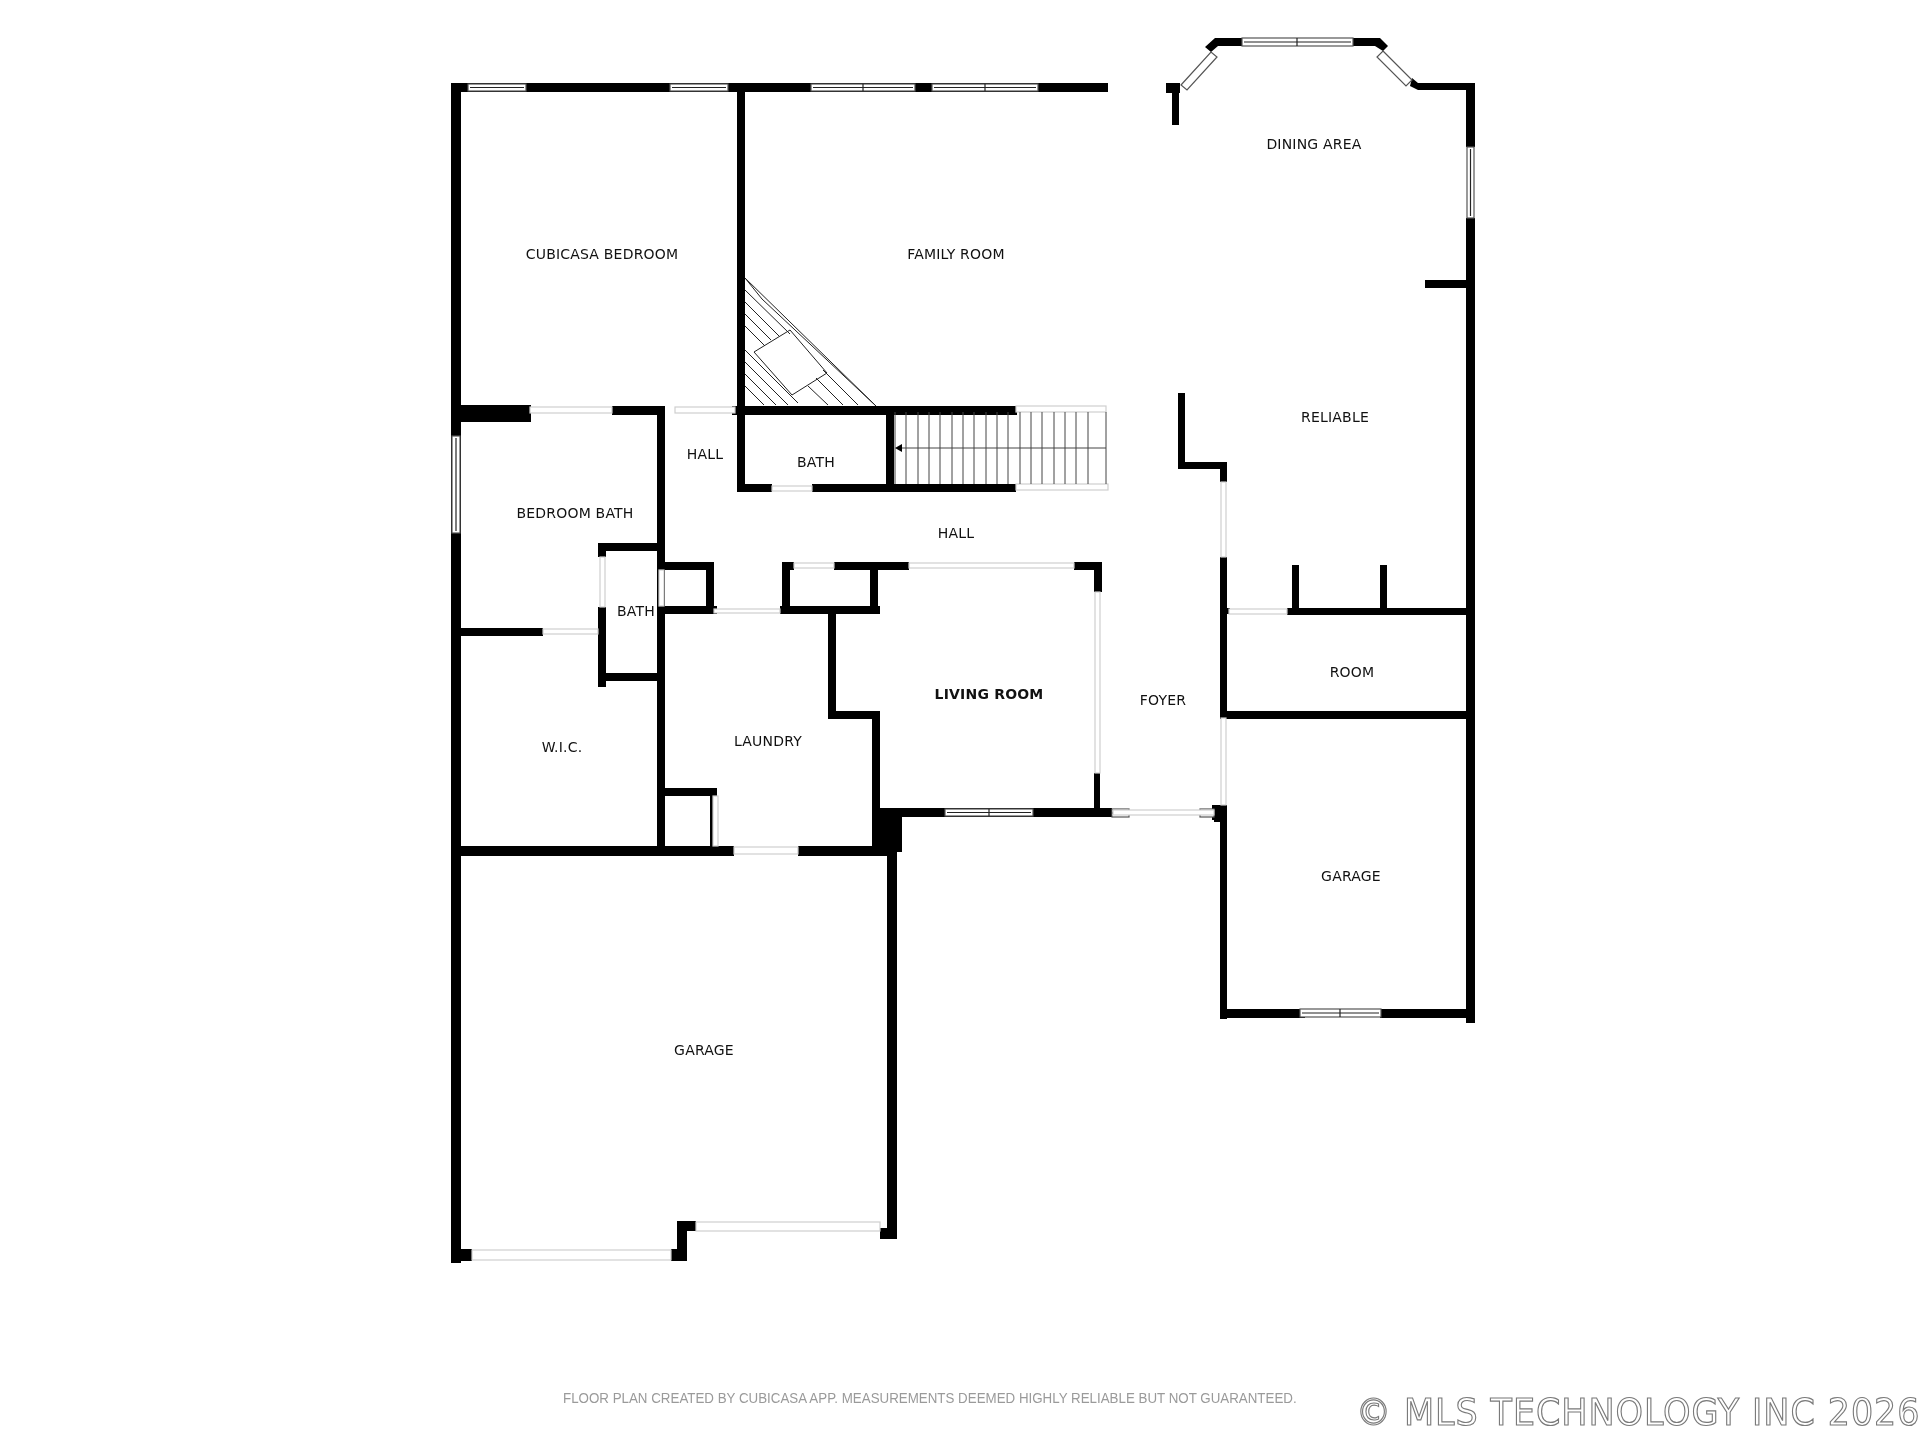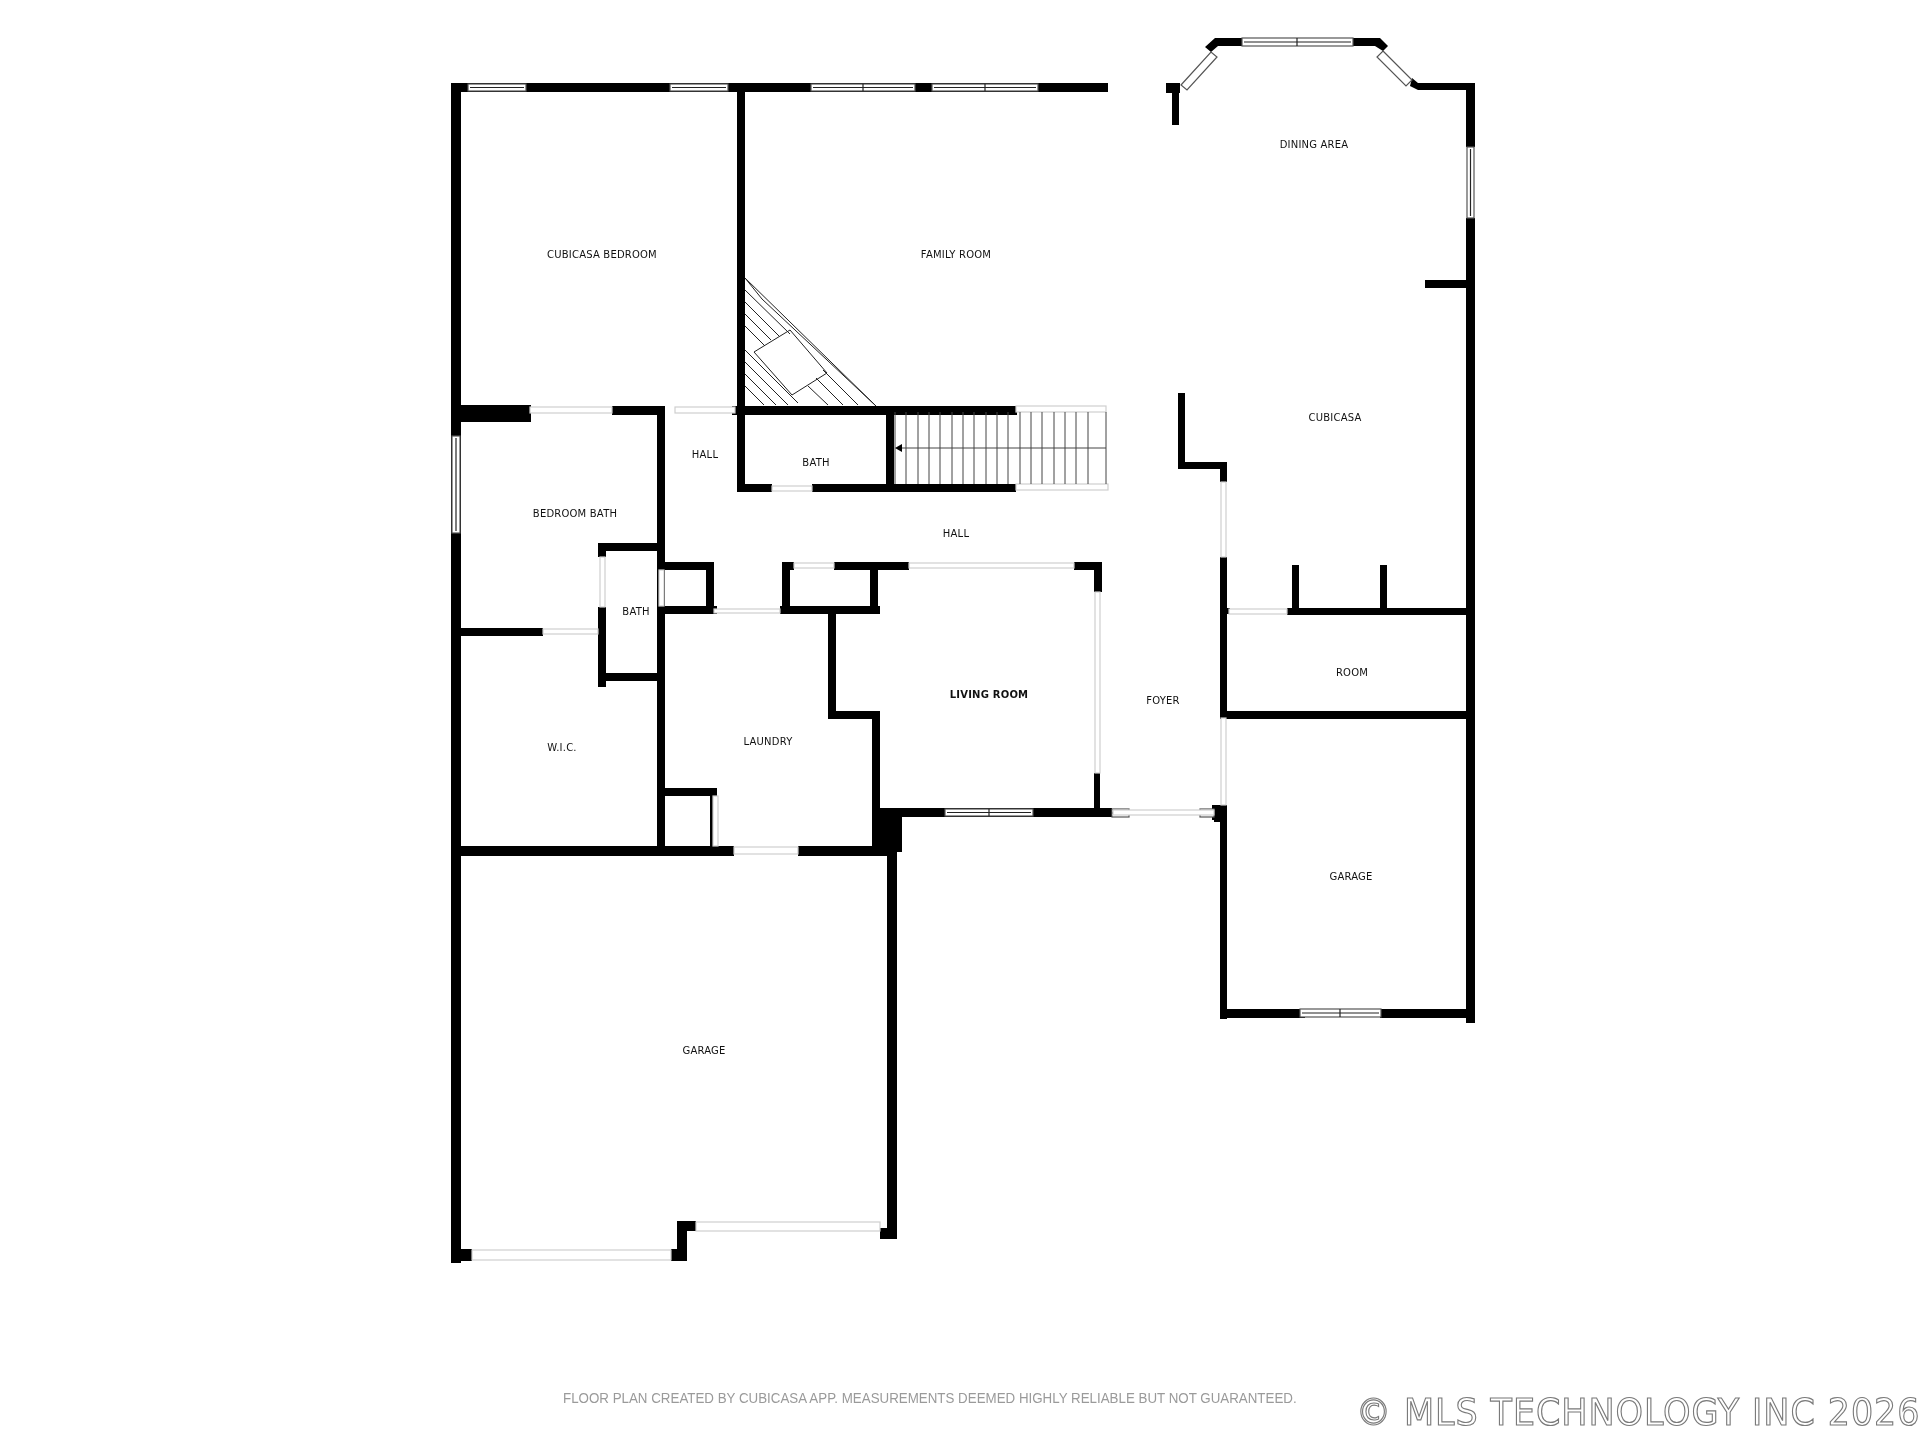--- a/index.html
+++ b/index.html
@@ -2,21 +2,21 @@
 <html><head>
 <meta charset="utf-8">
 <style>
   html, body { margin:0; padding:0; background:#ffffff; }
   body { width:1920px; height:1440px; position:relative; overflow:hidden; font-family:"DejaVu Sans", sans-serif; }
   #plan { position:absolute; left:0; top:0; width:1920px; height:1440px; }
   .wall { fill:#000000; }
   .win { fill:#ffffff; stroke:#555555; stroke-width:1.2; }
   .door { fill:#ffffff; stroke:#cfcfcf; stroke-width:1.2; }
   .thin { stroke:#222; stroke-width:1.2; fill:none; }
-  .label { position:absolute; transform:translate(-50%,-50%); font-family:"DejaVu Sans", sans-serif; font-size:10px; color:#111; white-space:nowrap; letter-spacing:0.2px; }
+  .label { position:absolute; transform:translate(-50%,-50%); font-family:"DejaVu Sans", sans-serif; font-size:14px; color:#111; white-space:nowrap; letter-spacing:0.2px; }
   .disclaimer { position:absolute; left:563px; top:1390px; font-family:"Liberation Sans", sans-serif; font-size:14.5px; color:#9a9a9a; white-space:nowrap; transform:scaleX(0.92); transform-origin:left top; }
   .copyright { position:absolute; right:0px; top:1390px; font-family:"DejaVu Sans", sans-serif; font-size:38px; color:#ffffff; -webkit-text-stroke:1.2px #7a7a7a; white-space:nowrap; letter-spacing:1px; transform:scaleX(0.92); transform-origin:right top; }
 </style>
 </head>
 <body>
 
 <svg id="plan" viewBox="0 0 1920 1440" xmlns="http://www.w3.org/2000/svg">
 
   <g>
 
@@ -219,21 +219,21 @@
       <line x1="808" y1="386" x2="828" y2="405"></line>
       <line x1="816" y1="378" x2="843" y2="405"></line>
       <line x1="823" y1="370" x2="858" y2="405"></line>
     </g>
   </g>
 </svg>
 
 <div class="label" style="left:602px; top:254px;">CUBICASA BEDROOM</div>
 <div class="label" style="left:956px; top:254px;">FAMILY ROOM</div>
 <div class="label" style="left:1314px; top:144px;">DINING AREA</div>
-<div class="label" style="left:1335px; top:417px;">CUBICASA</div>
+<div class="label" style="left:1335px; top:417px;">RELIABLE</div>
 <div class="label" style="left:705px; top:454px;">HALL</div>
 <div class="label" style="left:816px; top:462px;">BATH</div>
 <div class="label" style="left:575px; top:513px;">BEDROOM BATH</div>
 <div class="label" style="left:956px; top:533px;">HALL</div>
 <div class="label" style="left:636px; top:611px;">BATH</div>
 <div class="label" style="left:1352px; top:672px;">ROOM</div>
 <div class="label" style="left:989px; top:694px;font-weight:bold;">LIVING ROOM</div>
 <div class="label" style="left:1163px; top:700px;text-align:center;">FOYER</div>
 <div class="label" style="left:768px; top:741px;">LAUNDRY</div>
 <div class="label" style="left:562px; top:747px;">W.I.C.</div>

